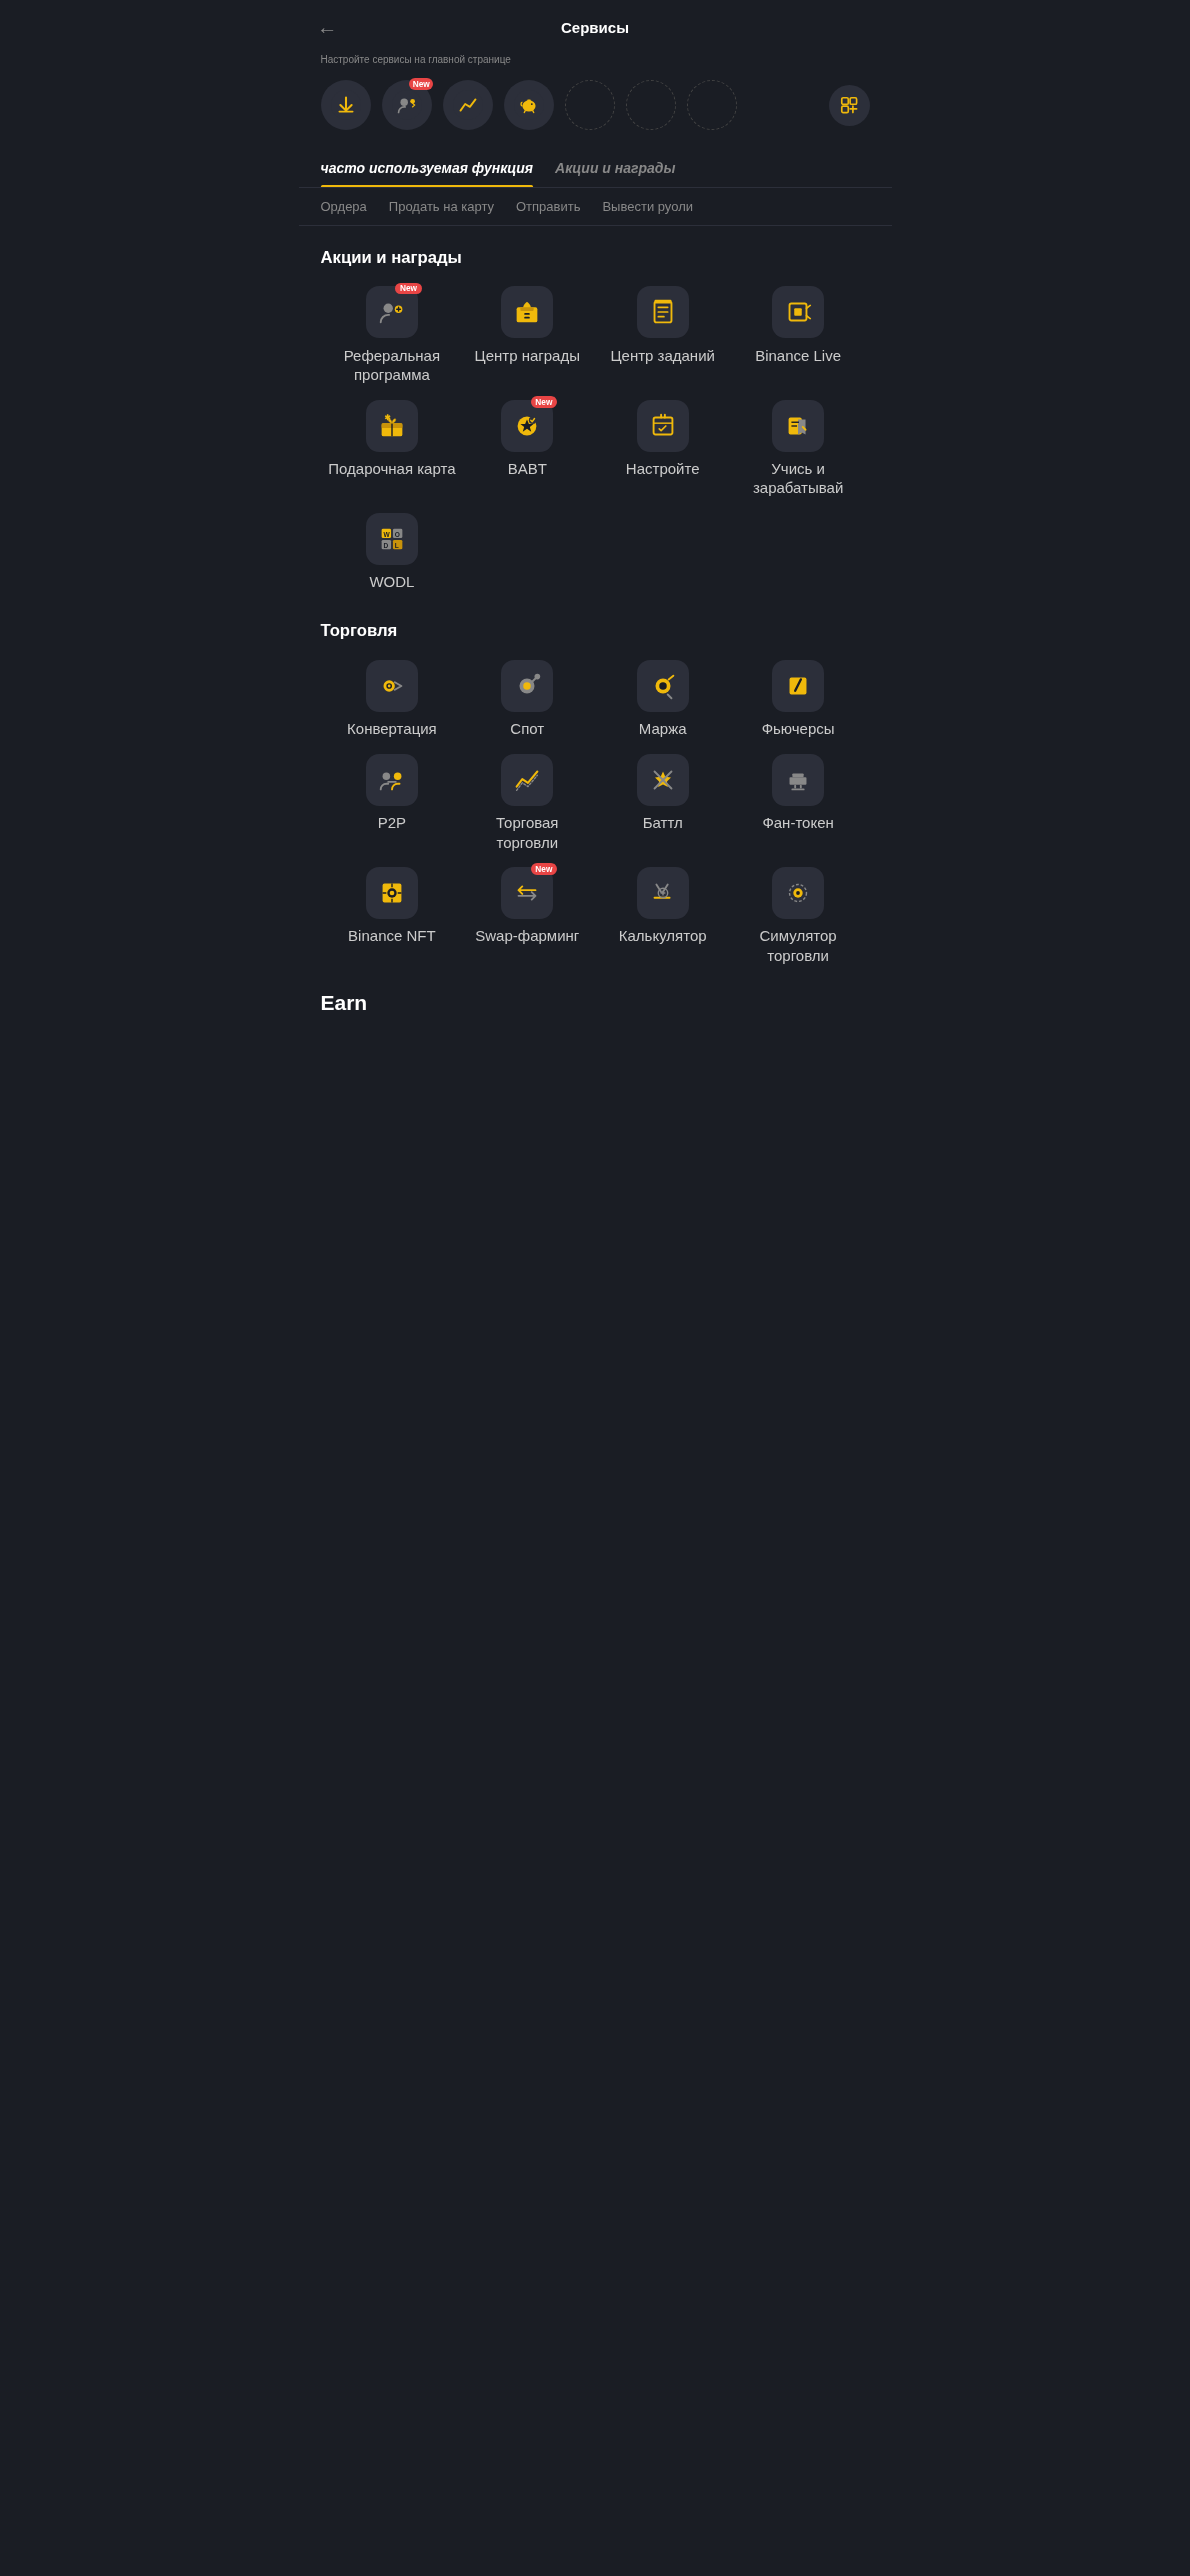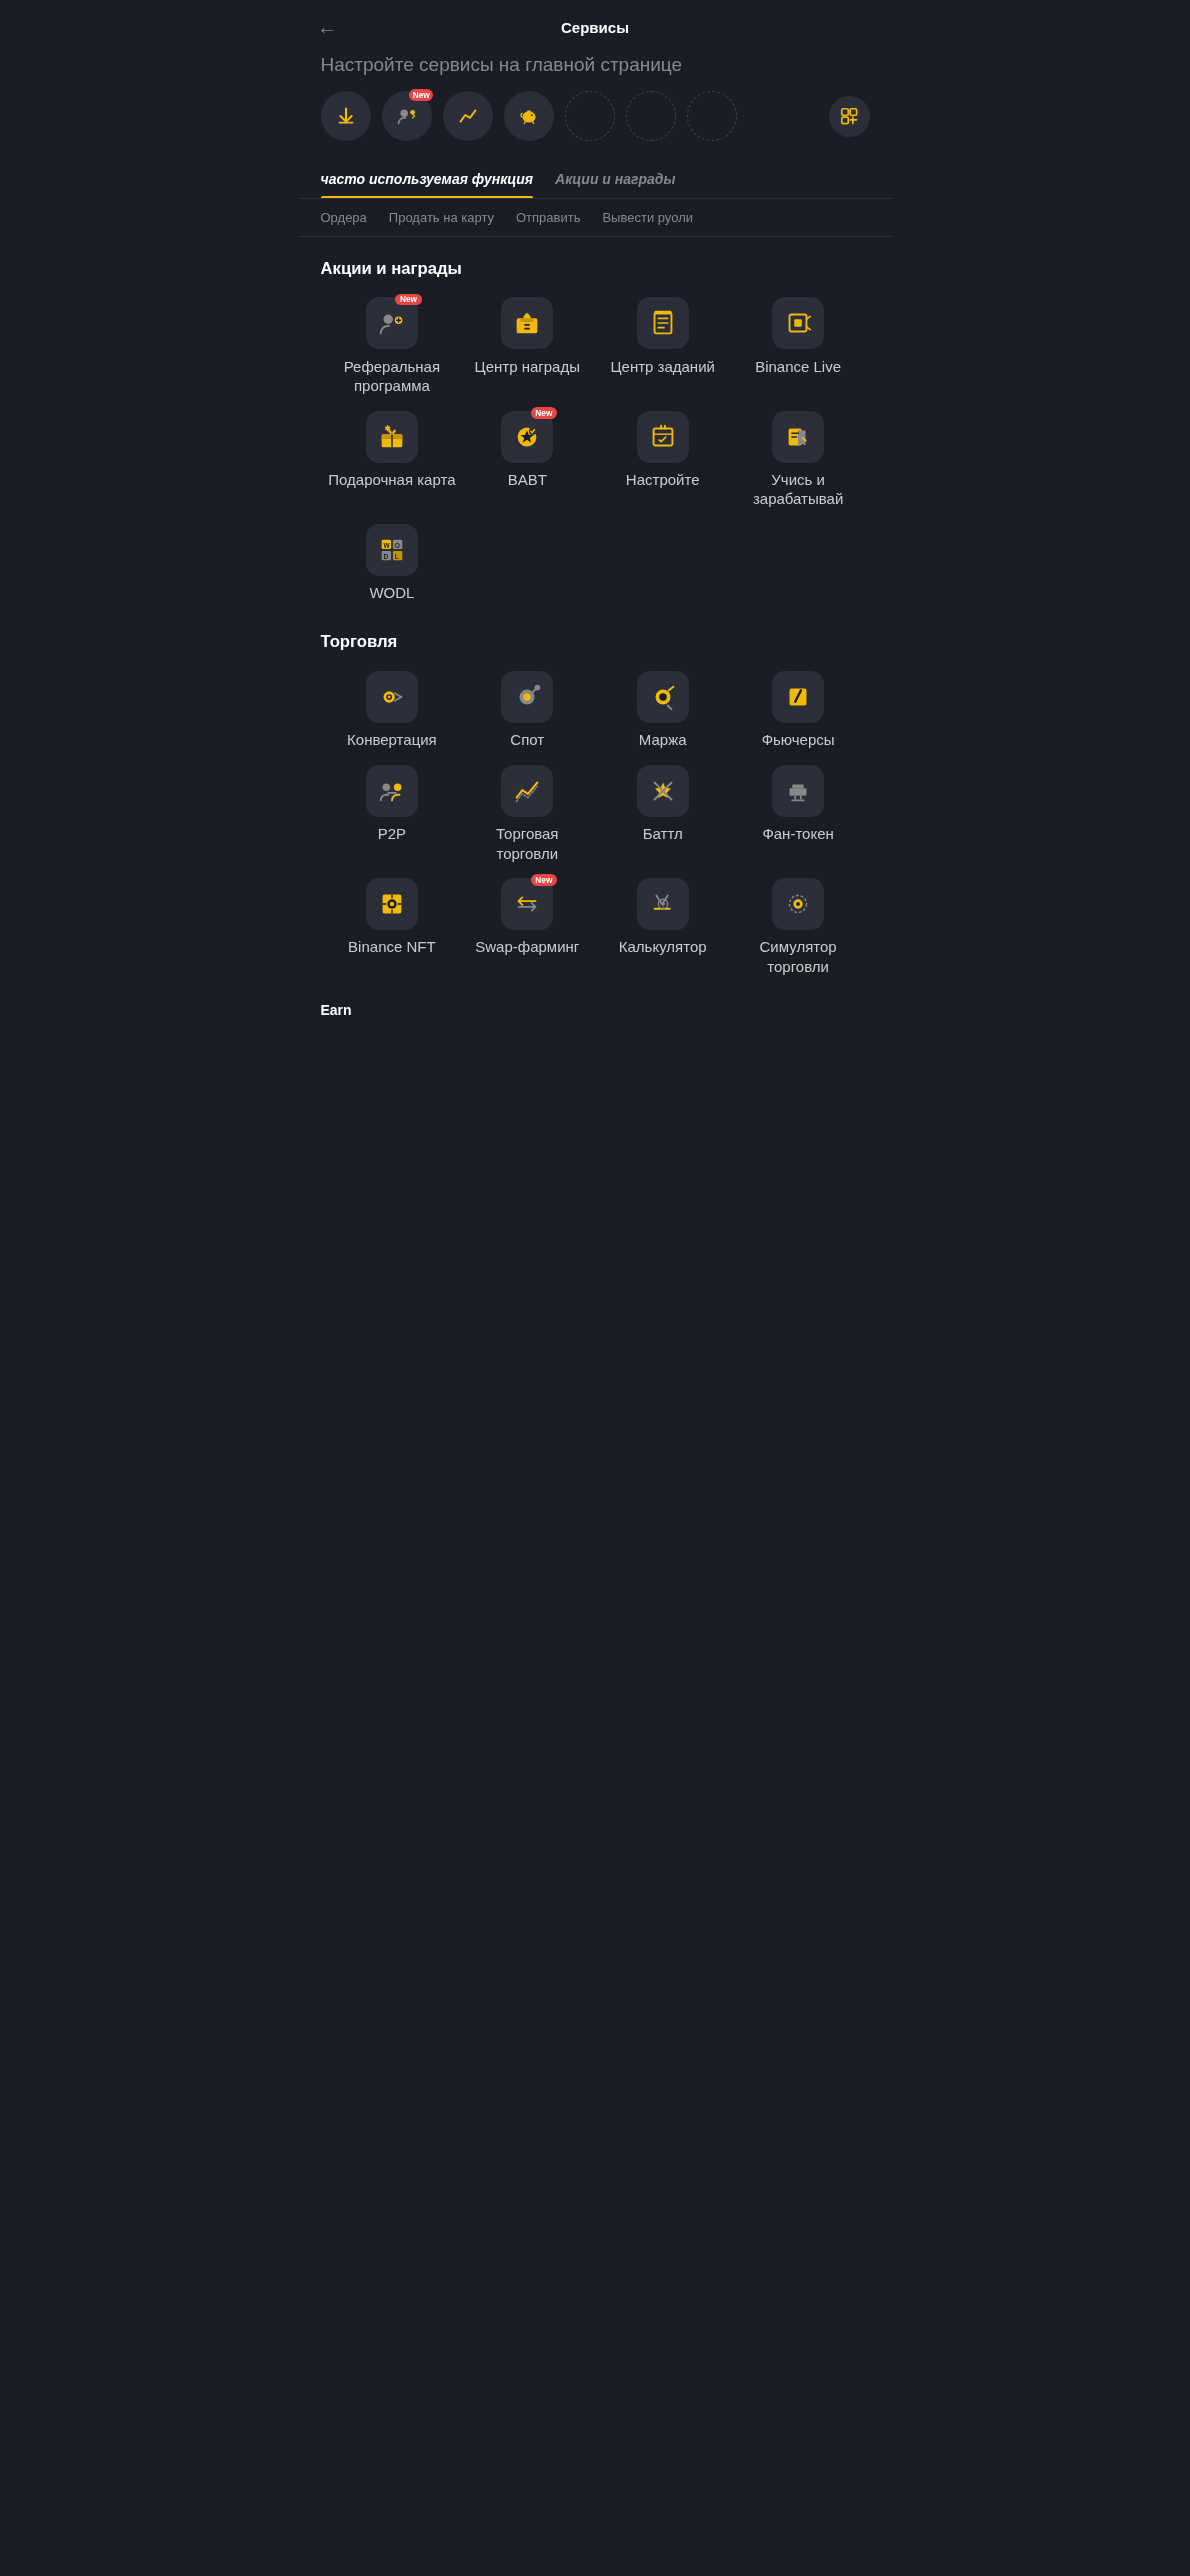--- a/index.html
+++ b/index.html
@@ -32,21 +32,21 @@
     .header-title {
       font-size: 15px;
       font-weight: 700;
       color: #fff;
     }
 
     
     .subtitle {
       padding: 3.7px 22px 15px;
       color: #888;
-      font-size: 19px;
+      font-size: 10px;
     }
 
     
     .quick-icons-row {
       display: flex;
       align-items: center;
       padding: 0 22px 18.5px;
       gap: 11px;
     }
     .quick-icon-item {
@@ -196,21 +196,21 @@
       z-index: 2;
     }
 
     
     .svg-icon {
       width: 30px;
       height: 30px;
     }
 
     .bottom-section-title {
-      font-size: 14px;
+      font-size: 21px;
       font-weight: 700;
       color: #fff;
       padding: 18.5px 22px 9.3px;
     }
 
     
     .bottom-padding {
       height: 37px;
     }
   </style>

